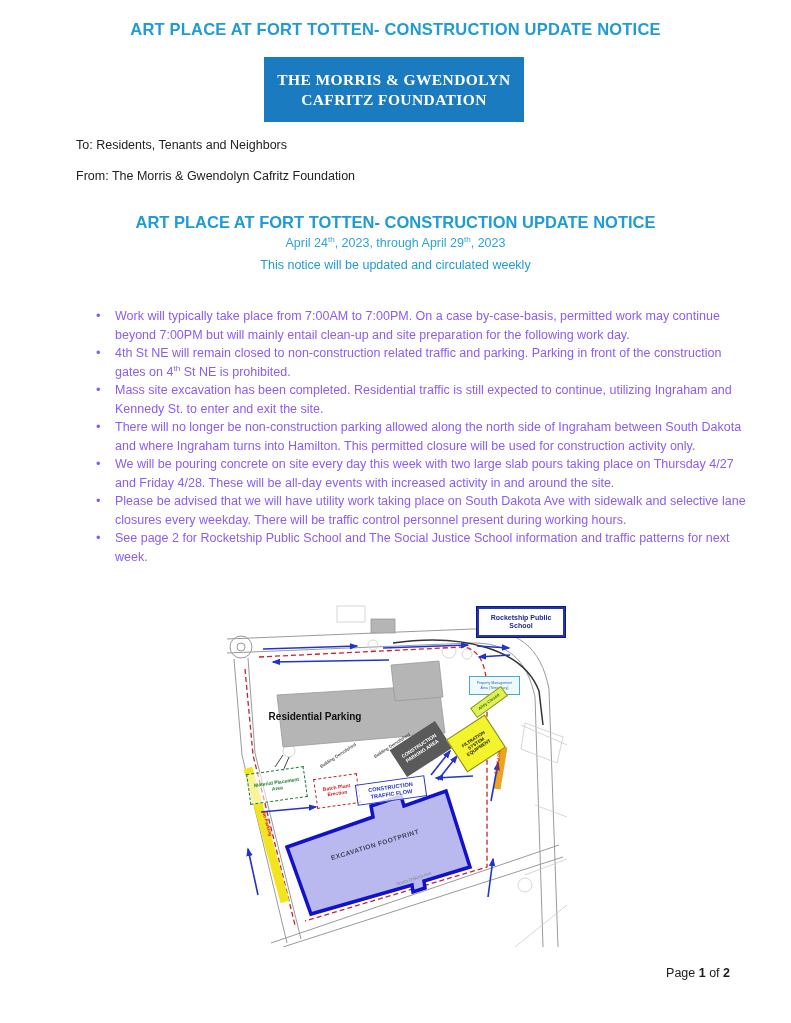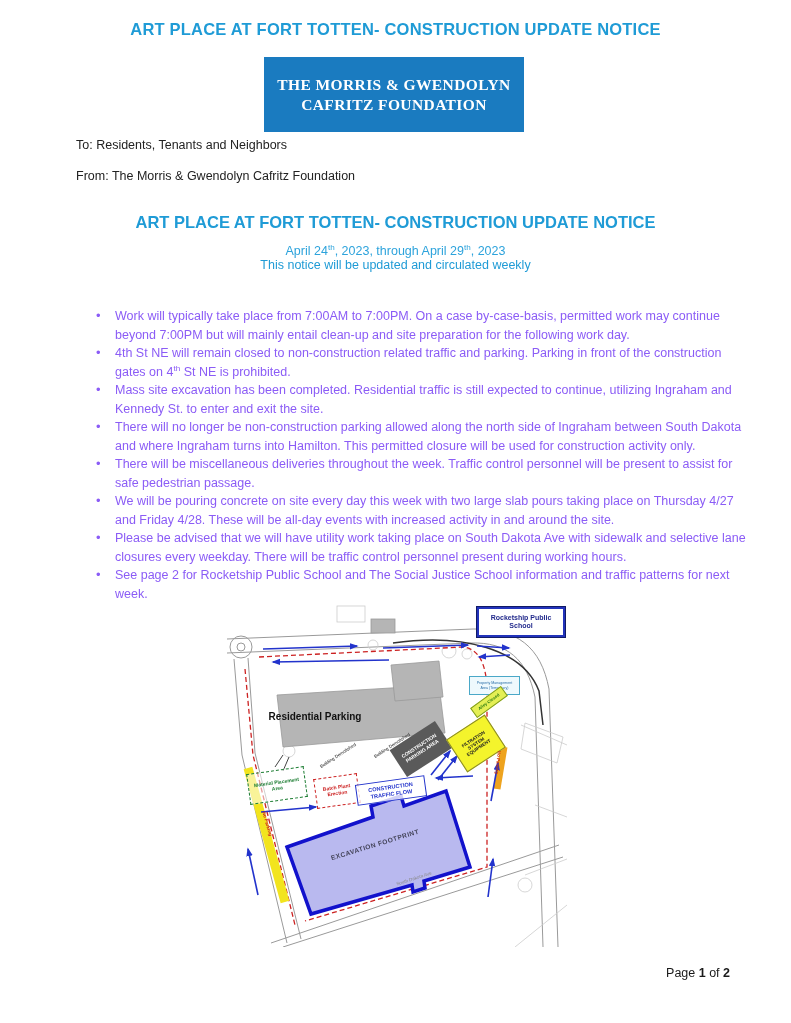--- a/index.html
+++ b/index.html
@@ -6,35 +6,35 @@
   .sheet{
     position:relative;width:791px;height:1023px;background:#fff;overflow:hidden;
     font-family:"Liberation Sans",sans-serif;color:#1a1a1a;text-decoration:underline;
   }
   
   .title-top{
     position:absolute;left:0;top:20px;width:791px;text-align:center;
     font-size:16.5px;font-weight:bold;color:#1f9bd6;letter-spacing:0.2px;
   }
   .logo-box{
-    position:absolute;left:264px;top:57px;width:260px;height:75px;
+    position:absolute;left:264px;top:57px;width:260px;height:65px;
     background:#1a7bc0;display:flex;flex-direction:column;justify-content:center;
     text-align:center;color:#ffffff;font-family:"Liberation Serif",serif;
     font-weight:bold;font-size:15.5px;line-height:20px;letter-spacing:0.4px;
   }
   .addr{position:absolute;left:76px;font-size:12.5px;color:#222;}
   .to-line{top:138px;}
   .from-line{top:169px;}
   .title-mid{
     position:absolute;left:0;top:213px;width:791px;text-align:center;
     font-size:16.5px;font-weight:bold;color:#1f9bd6;
   }
   .date-line{
     position:absolute;left:0;top:236px;width:791px;text-align:center;
-    font-size:12.5px;color:#2da3dc;margin-top:8px;
+    font-size:12.5px;color:#2da3dc;
   }
   .subtitle{
     position:absolute;left:0;top:258px;width:791px;text-align:center;
     font-size:12.5px;color:#1f9bd6;
   }
   sup{font-size:0.65em;vertical-align:super;line-height:0;}
   
   .bullets{
     position:absolute;left:78px;top:291px;width:652px;margin:16px;padding:0;
     list-style:none;font-size:12.5px;line-height:18.5px;color:#8b5cf6;
@@ -125,21 +125,20 @@
 
   <div class="date-line"><span>April 24</span><sup>th</sup><span>, 2023, through April 29</span><sup>th</sup><span>, 2023</span></div>
 
   <div class="subtitle">This notice will be updated and circulated weekly</div>
 
   <ul class="bullets">
     <li><span>Work will typically take place from 7:00AM to 7:00PM. On a case by-case-basis, permitted work may continue beyond 7:00PM but will mainly entail clean-up and site preparation for the following work day.</span></li>
     <li><span>4th St NE will remain closed to non-construction related traffic and parking. Parking in front of the construction gates on 4</span><sup>th</sup><span> St NE is prohibited.</span></li>
     <li><span>Mass site excavation has been completed. Residential traffic is still expected to continue, utilizing Ingraham and Kennedy St. to enter and exit the site.</span></li>
     <li><span>There will no longer be non-construction parking allowed along the north side of Ingraham between South Dakota and where Ingraham turns into Hamilton. This permitted closure will be used for construction activity only.</span></li>
-    <li><span>There will be miscellaneous deliveries throughout the week. Traffic control personnel will be present to assist for safe pedestrian passage.</span></li>
     <li><span>We will be pouring concrete on site every day this week with two large slab pours taking place on Thursday 4/27 and Friday 4/28. These will be all-day events with increased activity in and around the site.</span></li>
     <li><span>Please be advised that we will have utility work taking place on South Dakota Ave with sidewalk and selective lane closures every weekday. There will be traffic control personnel present during working hours.</span></li>
     <li><span>See page 2 for Rocketship Public School and The Social Justice School information and traffic patterns for next week.</span></li>
   </ul>
 
   <div class="map">
     <svg width="342" height="342" viewBox="0 0 342 342">
       <defs>
         <marker id="arrB" markerWidth="7" markerHeight="6" refX="4.5" refY="2" orient="auto">
           <path d="M0,0 L5.5,2 L0,4 Z" fill="#2233cc"></path>

